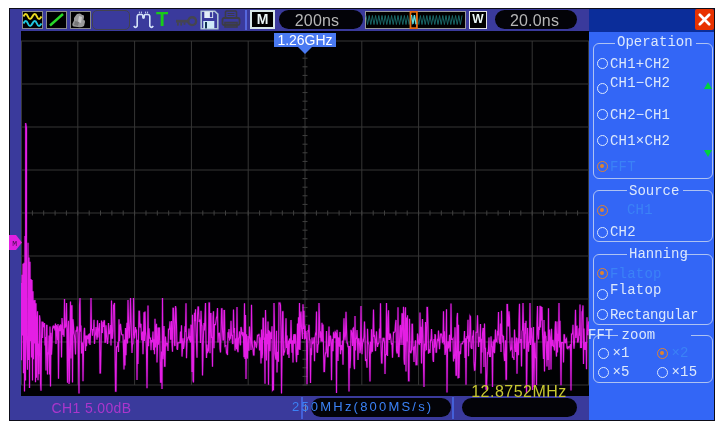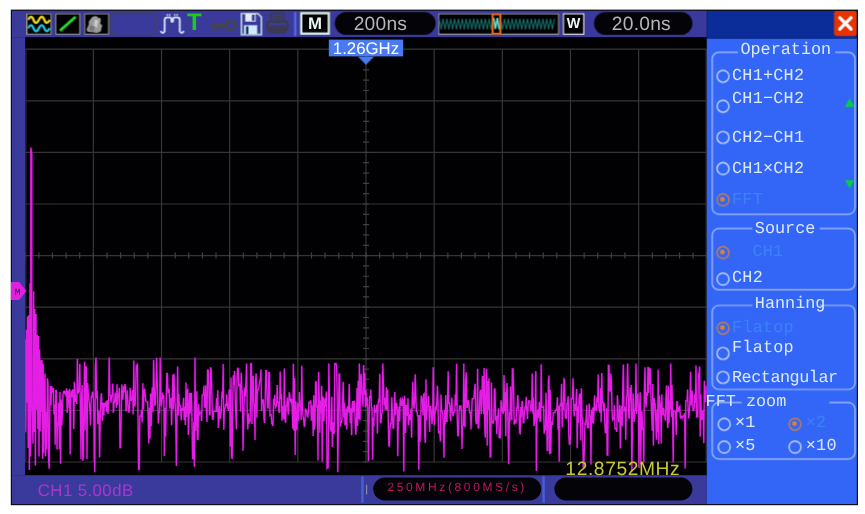--- a/index.html
+++ b/index.html
@@ -199,26 +199,26 @@
       <rect x="0.5" y="0.5" width="100" height="17" fill="#000" stroke="#999" stroke-width="1"></rect>
       <polyline points="1.0,4.5 2.6,13.5 4.2,4.5 5.8,13.5 7.4,4.5 9.0,13.5 10.6,4.5 12.2,13.5 13.8,4.5 15.4,13.5 17.0,4.5 18.6,13.5 20.2,4.5 21.8,13.5 23.4,4.5 25.0,13.5 26.6,4.5 28.2,13.5 29.8,4.5 31.4,13.5 33.0,4.5 34.6,13.5 36.2,4.5 37.8,13.5 39.4,4.5 41.0,13.5 42.6,4.5 44.2,13.5 45.8,4.5 47.4,13.5 49.0,4.5 50.6,13.5 52.2,4.5 53.8,13.5 55.4,4.5 57.0,13.5 58.6,4.5 60.2,13.5 61.8,4.5 63.4,13.5 65.0,4.5 66.6,13.5 68.2,4.5 69.8,13.5 71.4,4.5 73.0,13.5 74.6,4.5 76.2,13.5 77.8,4.5 79.4,13.5 81.0,4.5 82.6,13.5 84.2,4.5 85.8,13.5 87.4,4.5 89.0,13.5 90.6,4.5 92.2,13.5 93.8,4.5 95.4,13.5 97.0,4.5" fill="none" stroke="#186666" stroke-width="1"></polyline>
       <rect x="45.5" y="0.8" width="6.4" height="16.4" fill="none" stroke="#e86a10" stroke-width="1.8"></rect>
       <polyline points="46.5,4 48,13 49.5,4 51,13" fill="none" stroke="#6ae0e0" stroke-width="1.2"></polyline>
     </svg>
 <div class="abs" style="left:469px;top:11px;width:18px;height:18px;background:#000;border:1.5px solid #e2e2e2"></div>
 <div class="wc" style="left:469px;top:11px;width:18px;height:18px;color:#eaf6f6;font-family:'Liberation Sans',sans-serif;font-weight:bold;font-size:12px;line-height:17px;text-align:center">W</div>
 <div class="pill" style="left:495px;top:10px;width:82px"></div>
 <div class="ptx" style="left:493.5px;top:10px;width:82px">20.0ns</div>
 
-<div class="wc" style="left:31.5px;top:401px;width:120px;color:#ab36cc;font-family:'Liberation Sans',sans-serif;font-size:14px;letter-spacing:0.35px;line-height:14px">CH1 5.00dB</div>
+<div class="wc" style="left:31.5px;top:401px;width:120px;text-align:center;color:#ab36cc;font-family:'Liberation Sans',sans-serif;font-size:14px;letter-spacing:0.35px;line-height:14px">CH1 5.00dB</div>
 <div class="abs" style="left:301px;top:397px;width:2px;height:22px;background:#4460d8"></div>
 <div class="abs" style="left:304.5px;top:404px;width:1.5px;height:8px;background:#8888a0"></div>
 <div class="abs" style="left:452px;top:397px;width:2px;height:22px;background:#4460d8"></div>
 <div class="pill" style="left:311px;top:398px;width:140px"></div>
-<div class="ptx" style="left:311px;top:398px;width:140px;color:#be185d;font-size:10px;letter-spacing:2.2px;line-height:18px">250MHz(800MS/s)</div>
+<div class="ptx" style="left:292px;top:398px;width:140px;color:#3b82f6;font-size:13px;letter-spacing:2.2px;line-height:18px">250MHz(800MS/s)</div>
 <div class="pill" style="left:461.5px;top:398px;width:115px"></div>
 <div class="ptx" style="left:461.5px;top:382px;width:115px;color:#c8c832;font-size:16px;letter-spacing:0.5px;line-height:19.5px">12.8752MHz</div>
 
 <div class="abs" style="left:589px;top:32px;width:125px;height:388px;background:#3366f6"></div>
 <div class="abs" style="left:589px;top:9px;width:125px;height:23px;background:#0b2d9a"></div>
 <div class="abs" style="left:695px;top:9px;width:19px;height:21px;background:#e83200;border-radius:2px"><svg width="19" height="21">
         <path d="M4.8,5.8 L14.2,15.2 M14.2,5.8 L4.8,15.2" stroke="#fff" stroke-width="2.7" stroke-linecap="round"></path>
       </svg></div>
 
 <div class="fs" style="top:43px;height:136px"></div>
@@ -263,13 +263,13 @@
 <div class="radio" style="left:596.5px;top:309.3px"></div>
     <div class="wc mt" style="left:610px;top:307.8px;letter-spacing:-0.4px">Rectangular</div>
 
 <div class="radio" style="left:597.5px;top:347.9px"></div>
     <div class="wc mt" style="left:612.5px;top:346.4px">×1</div>
 <div class="radio sel" style="left:656.5px;top:347.9px"></div>
     <div class="wc mt orange" style="left:671.5px;top:346.4px">×2</div>
 <div class="radio" style="left:597.5px;top:366.9px"></div>
     <div class="wc mt" style="left:612.5px;top:365.4px">×5</div>
 <div class="radio" style="left:656.5px;top:366.9px"></div>
-    <div class="wc mt" style="left:671.5px;top:365.4px">×10</div>
+    <div class="wc mt" style="left:671.5px;top:365.4px">×15</div>
 </div>
 </body></html>

